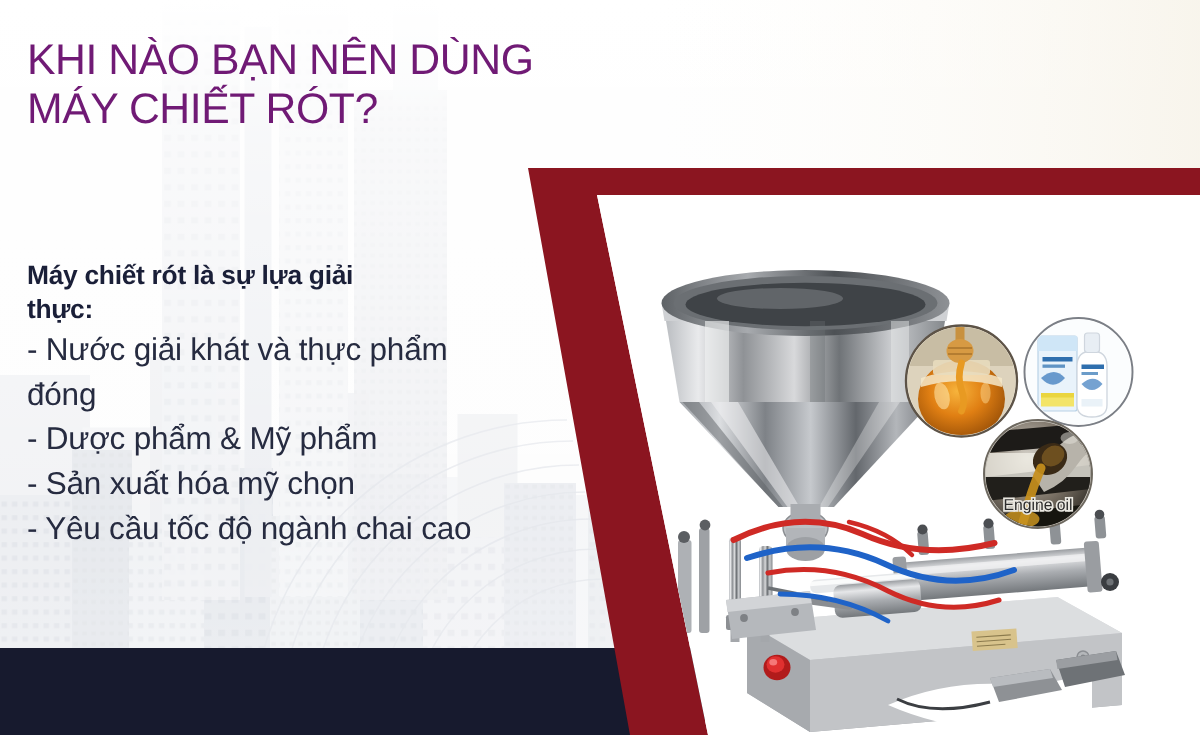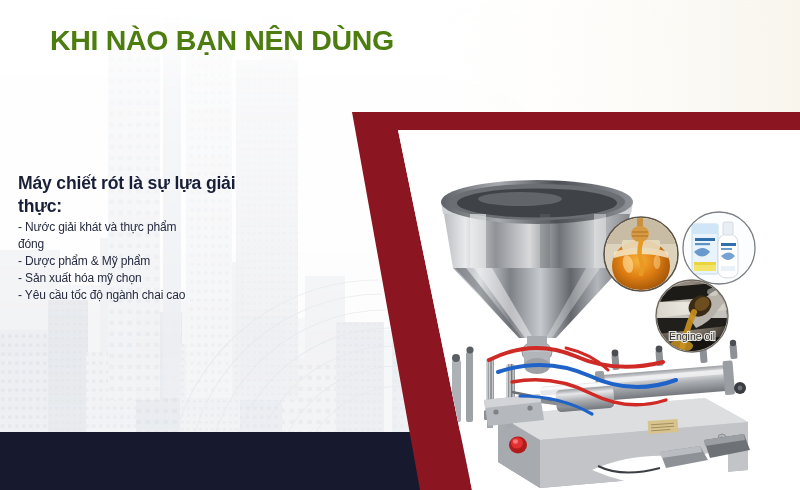--- a/index.html
+++ b/index.html
@@ -23,36 +23,35 @@
   
   .maroon-frame { position:absolute; left:0; top:0; width:800px; height:490px; z-index:3; }
 
   
   .photo-panel { position:absolute; left:0; top:0; width:800px; height:490px; z-index:4; }
 
   
   .headline {
     position:absolute; left:18px; top:24px; z-index:6;
     width:430px;
-    font-size:28.5px; font-weight:bold; line-height:1.16;
+    font-size:28.5px; font-weight:normal; line-height:1.16;
     letter-spacing:-0.3px;
-    color:#4d7c0f;
-    margin-left:32px;
+    color:#701a75;
   }
   .headline .l2 { display:block; }
 
   .body-block { position:absolute; left:18px; top:172px; z-index:6; width:340px; }
   .lead {
     font-size:17.6px; font-weight:bold; line-height:1.30;
     color:#1a1f38; letter-spacing:-0.2px;
   }
   .bullets { margin-top:1px; }
   .bullets li {
     list-style:none;
-    font-size:12px; font-weight:400; line-height:1.42;
+    font-size:21px; font-weight:400; line-height:1.42;
     color:#262b40; letter-spacing:-0.15px;
     white-space:nowrap;
   }
 </style>
 </head>
 <body>
 
 <div id="stage">
 
   <svg class="city" viewBox="0 0 800 490" preserveAspectRatio="none">
@@ -431,20 +430,21 @@
   </svg>
 
   <svg class="maroon-frame" viewBox="0 0 800 490">
 
     <path fill="#8b1520" fill-rule="evenodd" d="M 352 112 L 800 112 L 800 490 L 420 490 Z
              M 398 130 L 800 130 L 800 490 L 472 490 Z"></path>
   </svg>
 
   <div class="headline">
     <span class="l1">KHI NÀO BẠN NÊN DÙNG</span>
+    <span class="l2">MÁY CHIẾT RÓT?</span>
   </div>
 
   <div class="body-block">
     <div class="lead">
       <div>Máy chiết rót là sự lựa giải</div>
       <div>thực:</div>
     </div>
     <ul class="bullets">
       <li>- Nước giải khát và thực phẩm</li>
       <li>đóng</li>

